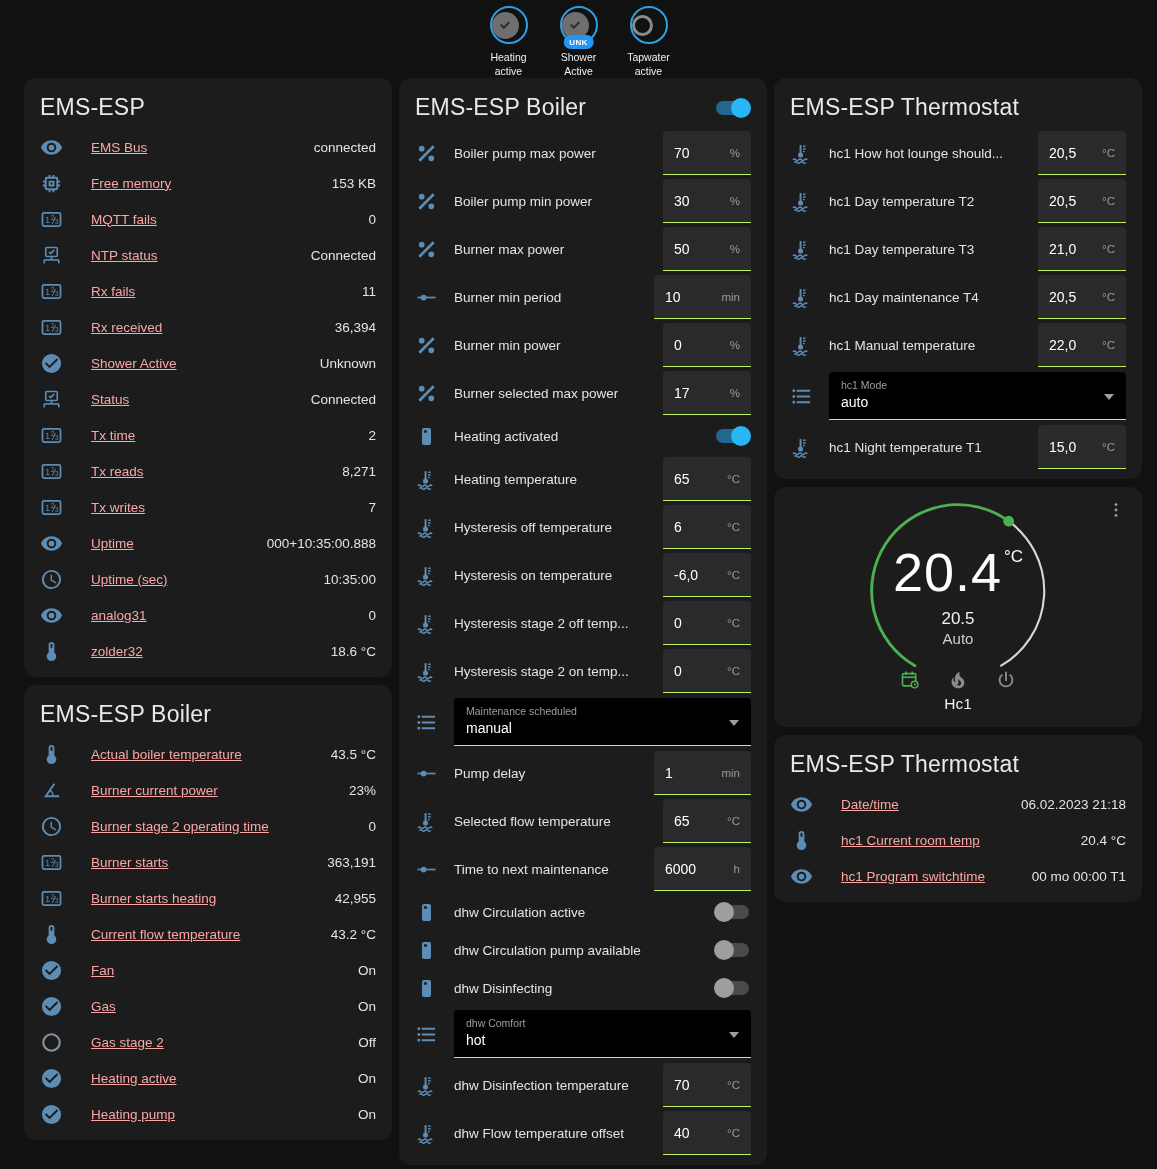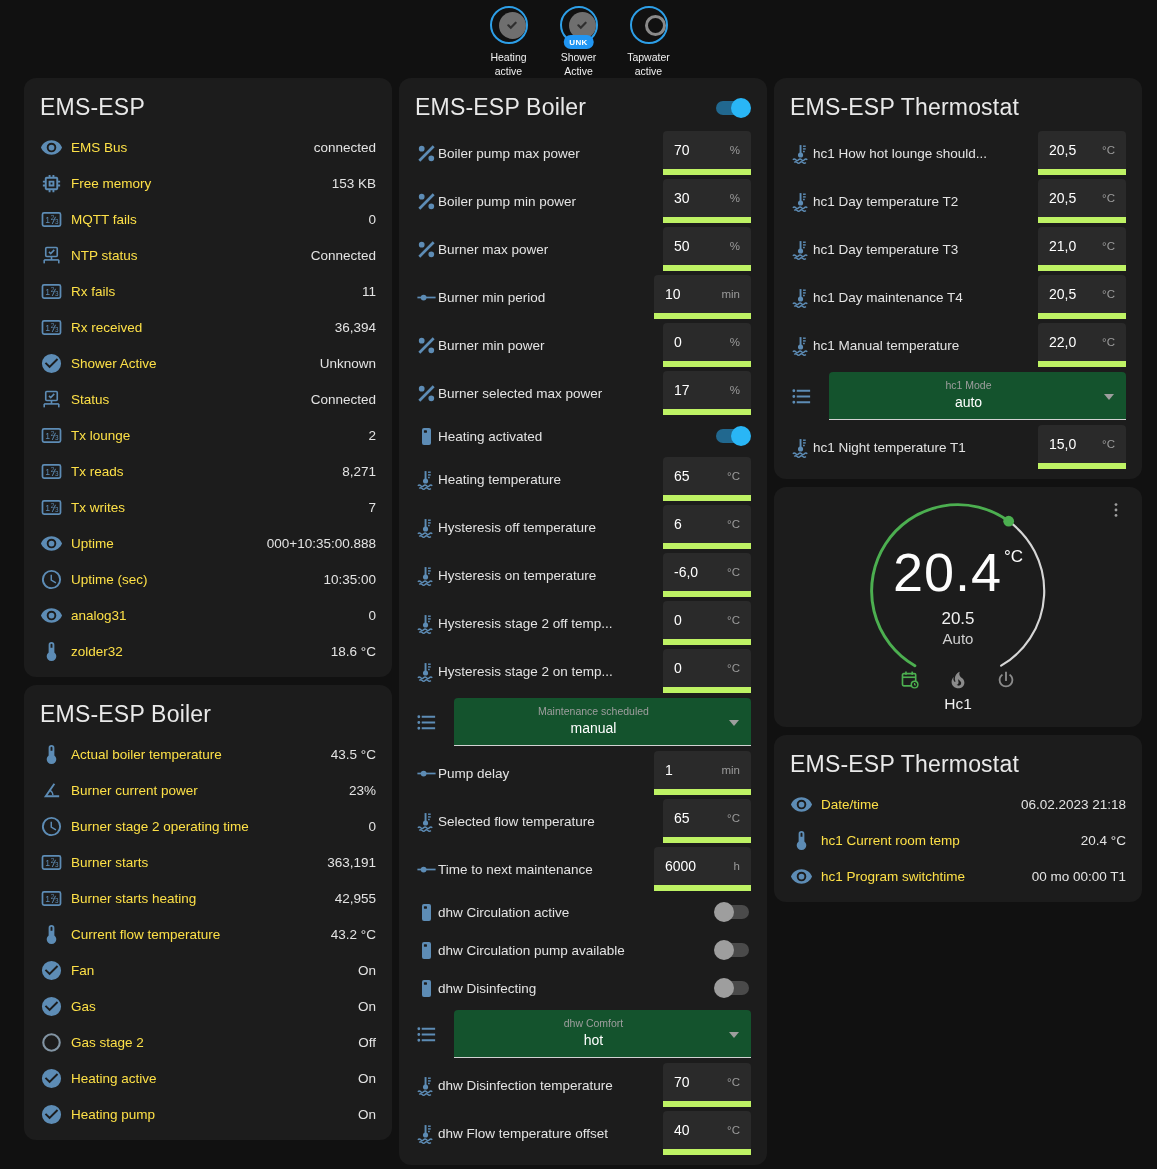--- a/index.html
+++ b/index.html
@@ -6,54 +6,54 @@
   html,body { margin:0; padding:0; }
   body {
     width:1157px; height:1169px; overflow:hidden;
     background:#111111; color:#e1e1e1;
     font-family:"Liberation Sans", sans-serif;
   }
   
   .topbar { height:78px; display:flex; justify-content:center; align-items:flex-start; padding-top:6px; gap:12px; }
   .badge { width:58px; display:flex; flex-direction:column; align-items:center; position:relative; cursor:pointer; }
   .badge-ring { width:38px; height:38px; border:2px solid #2d9fe8; border-radius:50%;
-    display:flex; align-items:center; justify-content:flex-end; position:relative; }
+    display:flex; align-items:center; justify-content:flex-start; position:relative; }
   .badge-inner-on { width:27px; height:27px; border-radius:50%; background:#6f6f6f;
     display:flex; align-items:center; justify-content:center; }
   .badge-inner-on svg { width:16px; height:16px; }
   .badge-inner-off { width:21px; height:21px; border-radius:50%; border:3.5px solid #8a8a8a; }
   .badge-overlay { position:absolute; bottom:-7px; left:50%; transform:translateX(-50%);
     background:#2196f3; color:#fff; font-size:8px; font-weight:bold; letter-spacing:.4px;
     padding:2.5px 6px; border-radius:8px; }
   .badge-label { margin-top:7px; font-size:10.5px; line-height:1.3; text-align:center; color:#f0f0f0; }
   
   .columns { display:flex; gap:7px; padding:0 14px 0 24px; align-items:flex-start; }
   .col { width:368px; display:flex; flex-direction:column; gap:8px; }
   .card { background:#1c1c1c; border-radius:12px; padding-bottom:8px; }
   .card-title-row { display:flex; align-items:center; justify-content:space-between; padding:16px 16px 8px; }
   .card-title { font-size:23px; font-weight:400; color:#e9e9e9; letter-spacing:.2px; }
   
   .srow { display:flex; align-items:center; height:36px; padding:0 16px; cursor:pointer; }
   .ic { width:23px; height:23px; color:#5d8cb5; flex:none; display:flex; align-items:center; justify-content:center; }
   .ic svg { width:100%; height:100%; }
   .ic.muted { color:#8294a3; }
-  .srow .lbl { margin-left:8px; font-size:13.5px; color:#fde047; }
+  .srow .lbl { margin-left:28px; font-size:13.5px; color:#fca5a5;text-decoration:underline; }
   .srow .val { margin-left:auto; font-size:13.5px; color:#e3e3e3; text-align:right; white-space:nowrap; }
   
   .crow { display:flex; align-items:center; min-height:48px; padding:0 16px; }
   .crow.toggle-row { min-height:38px; }
   .crow.select-row { min-height:54px; padding-top:3px; padding-bottom:3px; }
-  .crow .lbl { font-size:13.5px; color:#e3e3e3; flex:1; padding-right:8px; }
+  .crow .lbl { margin-left:16px; font-size:13.5px; color:#e3e3e3; flex:1; padding-right:8px; }
   .numbox { width:88px; height:44px; flex:none; background:#2a2a2a; border-radius:4px 4px 0 0;
-    border-bottom:6px solid #bef264; display:flex; align-items:center; padding:0 11px; cursor:text; }
+    border-bottom:1px solid #bef264; display:flex; align-items:center; padding:0 11px; cursor:text; }
   .numbox.wide { width:97px; }
   .numbox .nv { font-size:14px; color:#ffffff; }
   .numbox .nu { margin-left:auto; font-size:11.5px; color:#9a9a9a; padding-left:6px; }
-  .selbox { flex:1; margin-left:16px; min-height:48px; background:#14532d; border-radius:4px 4px 0 0;
-    border-bottom:1px solid #d2d2d2; padding:7px 30px 8px 12px; position:relative; cursor:pointer;text-align:center; }
+  .selbox { flex:1; margin-left:16px; min-height:48px; background:#000000; border-radius:4px 4px 0 0;
+    border-bottom:1px solid #d2d2d2; padding:7px 30px 8px 12px; position:relative; cursor:pointer; }
   .selbox .slab { font-size:10.5px; color:#9e9e9e; }
   .selbox .sval { font-size:14px; color:#fff; margin-top:3px; }
   .selbox .caret { position:absolute; right:12px; top:50%; margin-top:-2px;
     width:0; height:0; border-left:5px solid transparent; border-right:5px solid transparent; border-top:6px solid #9e9e9e; }
   
   .toggle { margin-left:auto; width:37px; height:20px; position:relative; cursor:pointer; flex:none; }
   .toggle .track { position:absolute; left:2px; right:2px; top:3px; height:14px; border-radius:7px; }
   .toggle .thumb { position:absolute; top:0; width:20px; height:20px; border-radius:50%; }
   .toggle.on .track { background:#21688f; }
   .toggle.on .thumb { right:0; background:#29b6f6; }
@@ -214,21 +214,21 @@
           <div class="srow">
             <span class="ic">
               <svg viewBox="0 0 24 24">
                 <rect x="2.6" y="5.2" width="18.8" height="13.6" rx="1.6" fill="none" stroke="currentColor" stroke-width="1.8"></rect>
                 <text x="5.6" y="15.8" font-size="9" fill="currentColor" font-family="sans-serif">1</text>
                 <text x="11.2" y="12.2" font-size="6.6" fill="currentColor" font-family="sans-serif">2</text>
                 <text x="15.7" y="17" font-size="6.6" fill="currentColor" font-family="sans-serif">3</text>
                 <line x1="16.2" y1="9.2" x2="12.8" y2="16.6" stroke="currentColor" stroke-width="1"></line>
               </svg>
             </span>
-            <span class="lbl">Tx lounge</span>
+            <span class="lbl">Tx time</span>
             <span class="val">2</span>
           </div>
           <div class="srow">
             <span class="ic">
               <svg viewBox="0 0 24 24">
                 <rect x="2.6" y="5.2" width="18.8" height="13.6" rx="1.6" fill="none" stroke="currentColor" stroke-width="1.8"></rect>
                 <text x="5.6" y="15.8" font-size="9" fill="currentColor" font-family="sans-serif">1</text>
                 <text x="11.2" y="12.2" font-size="6.6" fill="currentColor" font-family="sans-serif">2</text>
                 <text x="15.7" y="17" font-size="6.6" fill="currentColor" font-family="sans-serif">3</text>
                 <line x1="16.2" y1="9.2" x2="12.8" y2="16.6" stroke="currentColor" stroke-width="1"></line>

